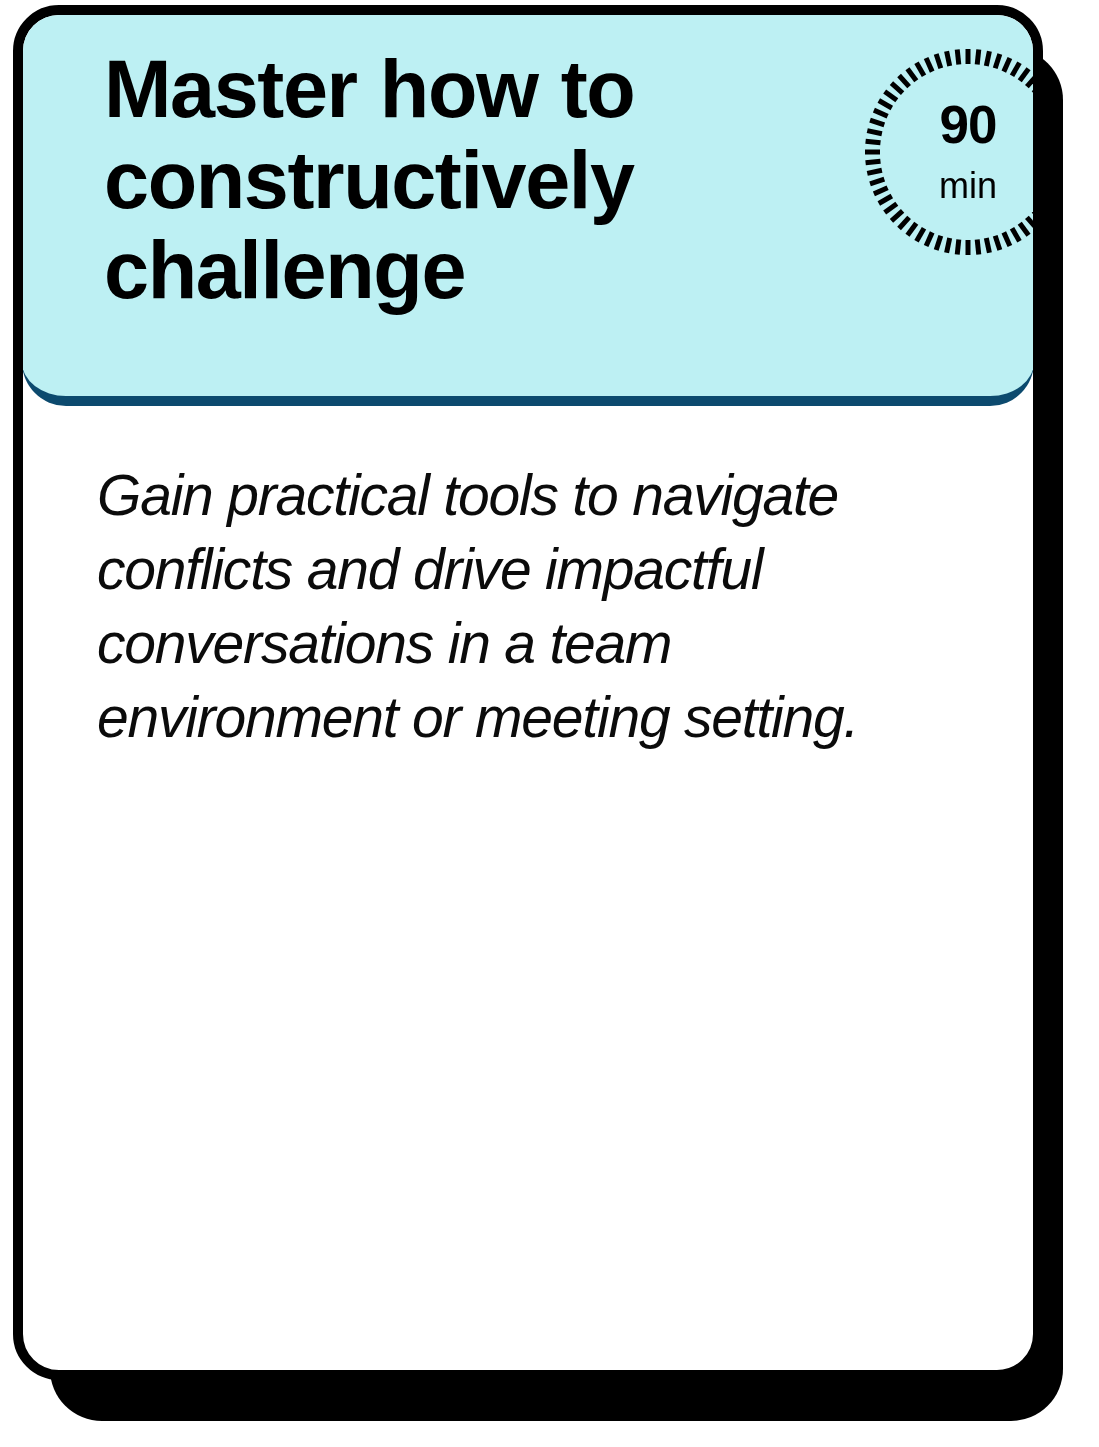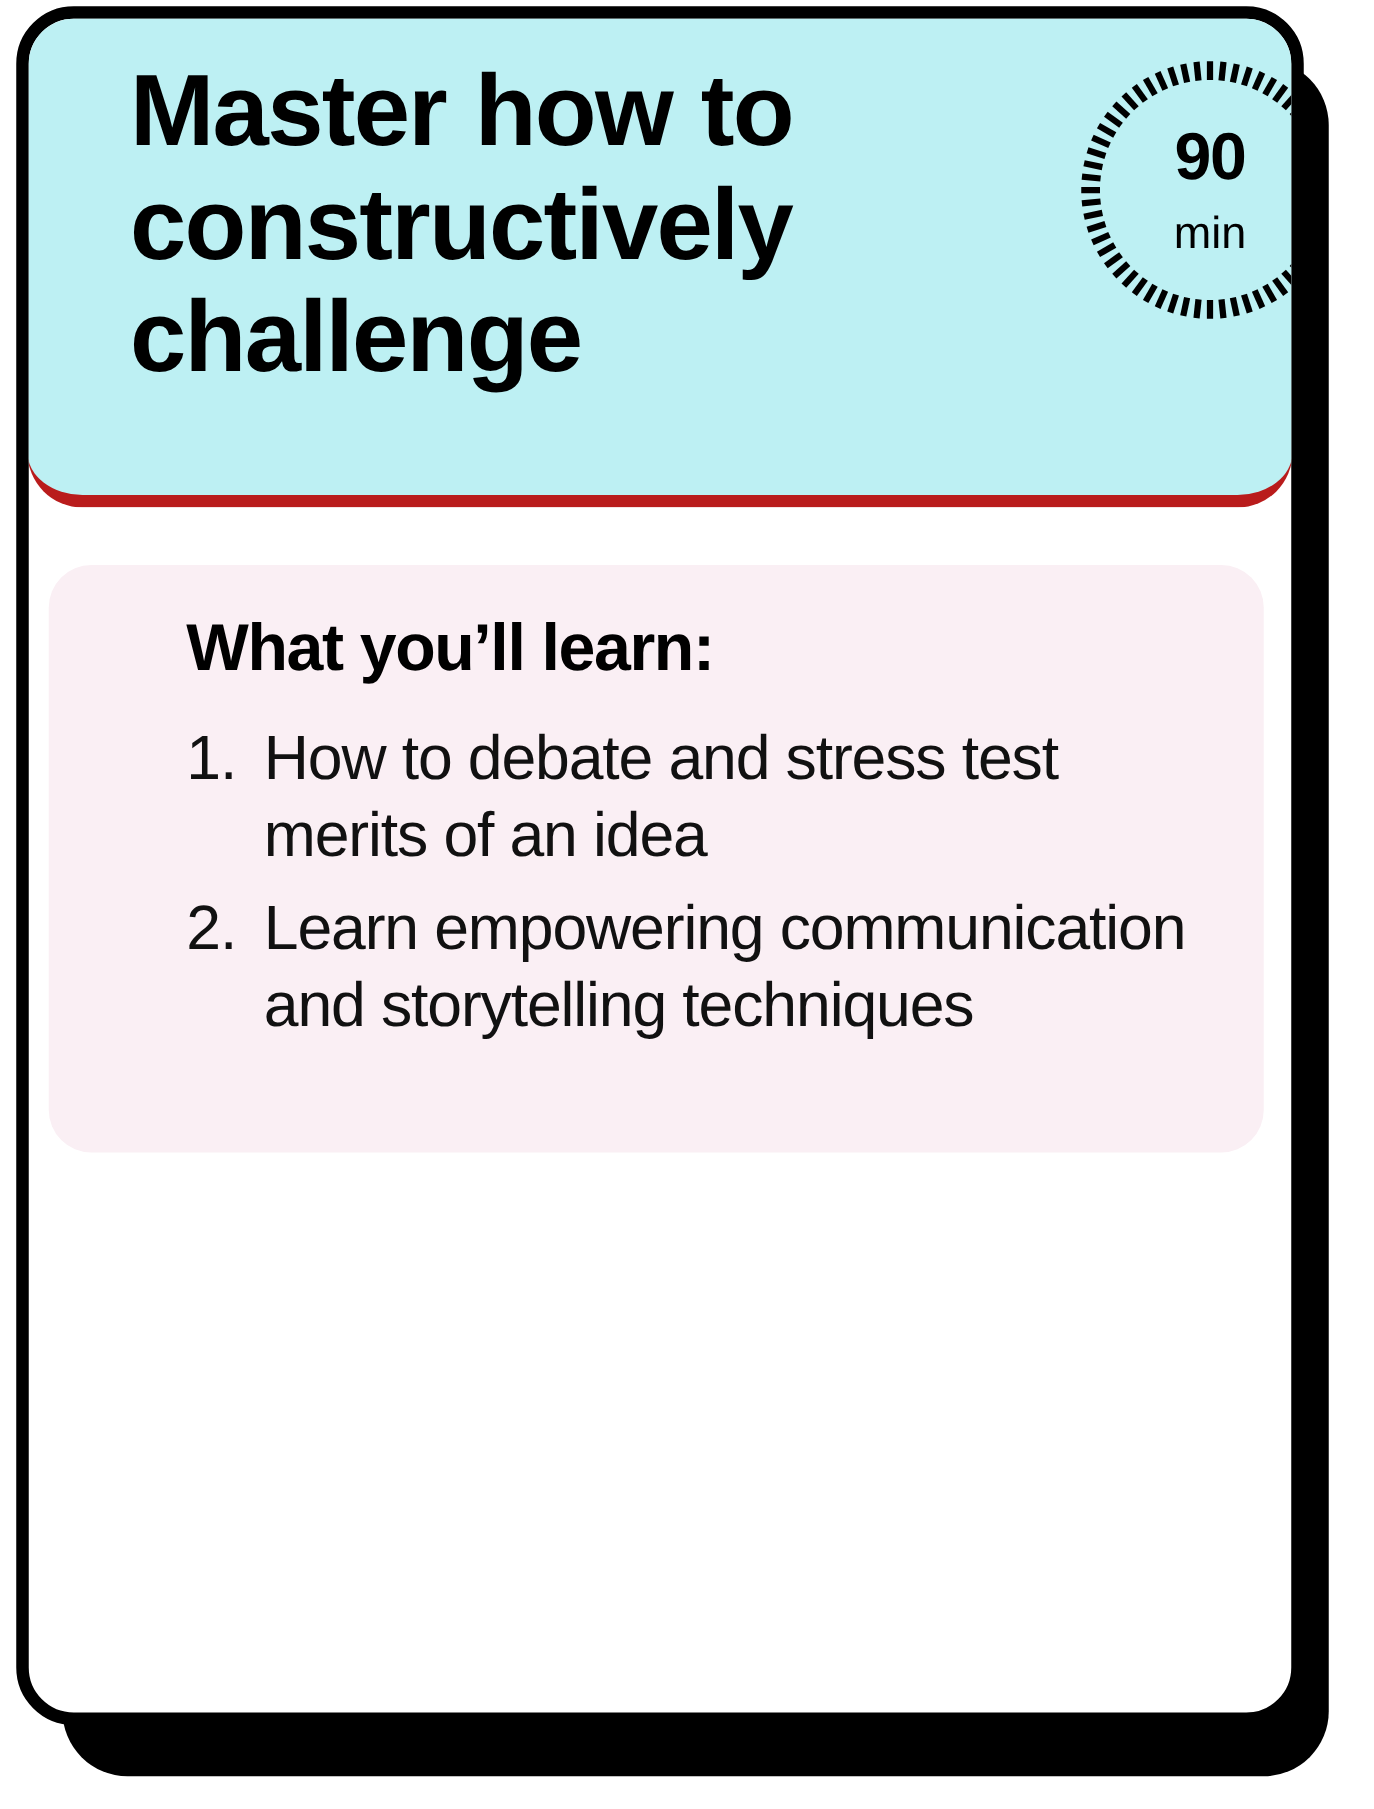--- a/index.html
+++ b/index.html
@@ -48,21 +48,21 @@
     overflow: hidden;
   }
 
   
   .card-header {
     position: relative;
     box-sizing: border-box;
     margin: -1px -1px 0 -1px;
     height: 392px;
     background: #bdf0f3;
-    border-bottom: 10px solid #b91c1c;
+    border-bottom: 10px solid #0c4a6e;
     border-bottom-left-radius: 44px;
     border-bottom-right-radius: 44px;
     display: flex;
     align-items: flex-start;
     padding: 30px 24px 0 82px;
   }
 
   .title {
     font-size: 81px;
     line-height: 1.12;
@@ -238,30 +238,17 @@
               <line x1="78.81" y1="22.31" x2="74.17" y2="8.04"></line>
               <line x1="87.70" y1="19.92" x2="84.59" y2="5.25"></line>
               <line x1="96.80" y1="18.48" x2="95.23" y2="3.56"></line>
             </g>
           <text class="badge-value" x="106" y="97" text-anchor="middle">90</text>
           <text class="badge-unit" x="106" y="152" text-anchor="middle">min</text>
         </svg>
       </div>
     </div>
 
-
-    <div class="learn-panel">
-      <div class="learn-heading">What you’ll learn:</div>
-
-      <ol class="learn-list">
-        <li class="learn-item">
-          <span class="learn-num">1.</span>
-          <span class="learn-text">How to debate and stress test merits of an idea</span>
-        </li>
-        <li class="learn-item">
-          <span class="learn-num">2.</span>
-          <span class="learn-text">Learn empowering communication and storytelling techniques</span>
-        </li>
-      </ol>
-    </div>
+    <p class="description">Gain practical tools to navigate conflicts and drive impactful conversations in a team environment or meeting setting.</p>
+
 
   </div>
 </div>
 
 </body></html>

